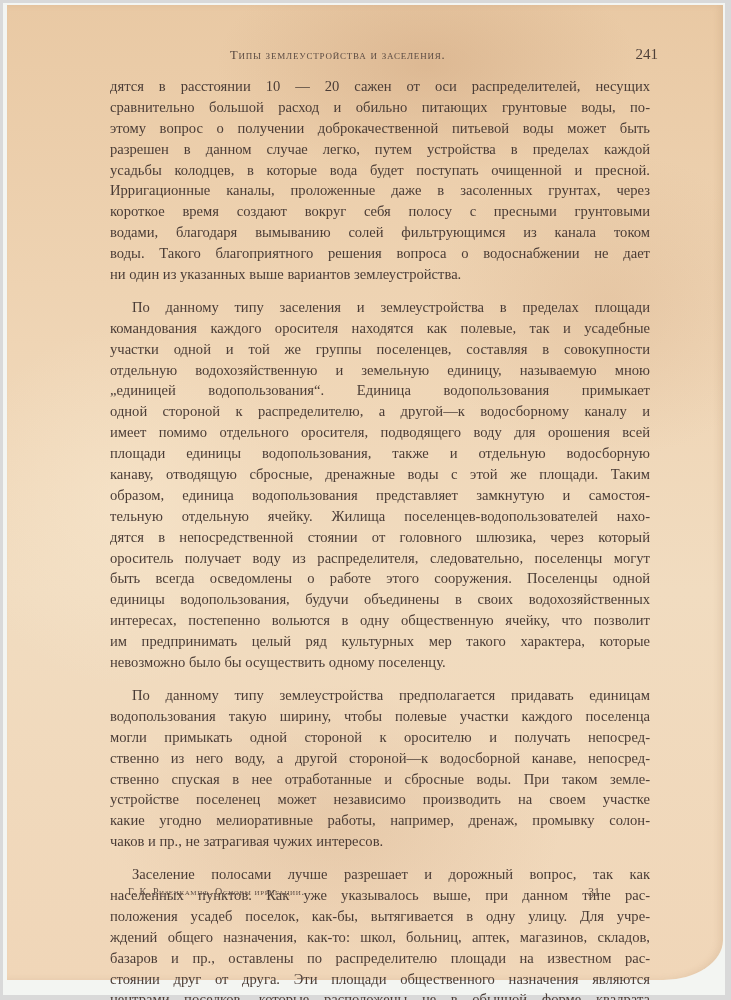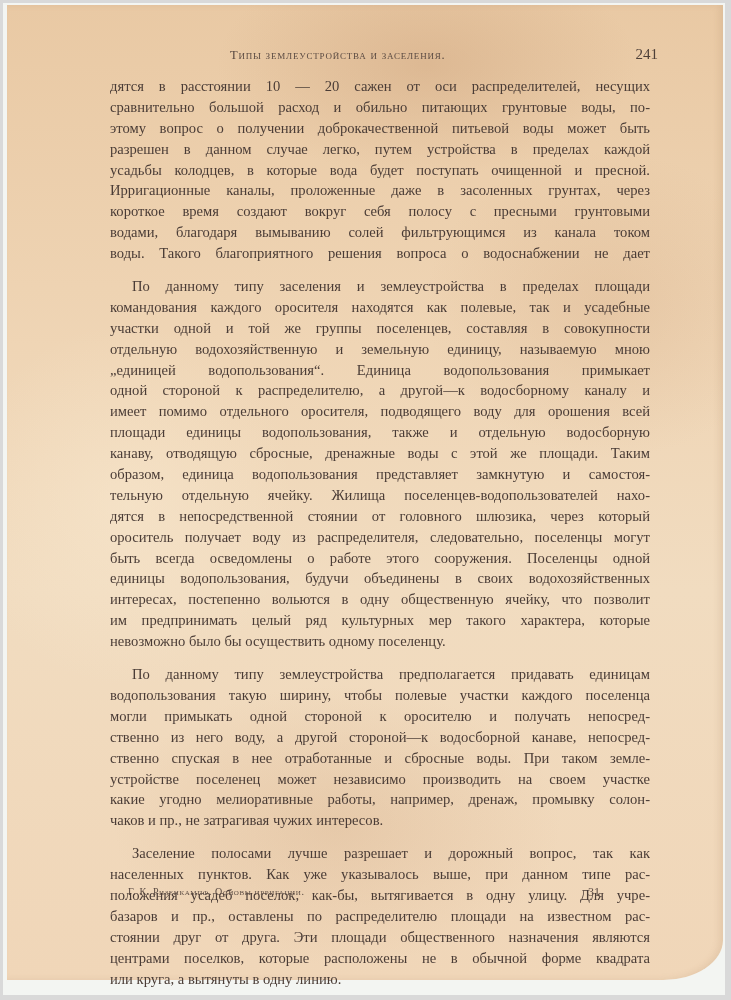--- a/index.html
+++ b/index.html
@@ -126,20 +126,21 @@
   <div>
     <span class="line">дятся в расстоянии 10 — 20 сажен от оси распределителей, несущих</span>
     <span class="line">сравнительно большой расход и обильно питающих грунтовые воды, по-</span>
     <span class="line">этому вопрос о получении доброкачественной питьевой воды может быть</span>
     <span class="line">разрешен в данном случае легко, путем устройства в пределах каждой</span>
     <span class="line">усадьбы колодцев, в которые вода будет поступать очищенной и пресной.</span>
     <span class="line">Ирригационные каналы, проложенные даже в засоленных грунтах, через</span>
     <span class="line">короткое время создают вокруг себя полосу с пресными грунтовыми</span>
     <span class="line">водами, благодаря вымыванию солей фильтрующимся из канала током</span>
     <span class="line">воды. Такого благоприятного решения вопроса о водоснабжении не дает</span>
+    <span class="line last">ни один из указанных выше вариантов землеустройства.</span>
   </div>
 
   <div>
     <span class="line indent">По данному типу заселения и землеустройства в пределах площади</span>
     <span class="line">командования каждого оросителя находятся как полевые, так и усадебные</span>
     <span class="line">участки одной и той же группы поселенцев, составляя в совокупности</span>
     <span class="line">отдельную водохозяйственную и земельную единицу, называемую мною</span>
     <span class="line">„единицей водопользования“. Единица водопользования примыкает</span>
     <span class="line">одной стороной к распределителю, а другой—к водосборному каналу и</span>
     <span class="line">имеет помимо отдельного оросителя, подводящего воду для орошения всей</span>
@@ -164,20 +165,21 @@
     <span class="line">ственно спуская в нее отработанные и сбросные воды. При таком земле-</span>
     <span class="line">устройстве поселенец может независимо производить на своем участке</span>
     <span class="line">какие угодно мелиоративные работы, например, дренаж, промывку солон-</span>
     <span class="line last">чаков и пр., не затрагивая чужих интересов.</span>
   </div>
 
   <div>
     <span class="line indent">Заселение полосами лучше разрешает и дорожный вопрос, так как</span>
     <span class="line">населенных пунктов. Как уже указывалось выше, при данном типе рас-</span>
     <span class="line">положения усадеб поселок, как-бы, вытягивается в одну улицу. Для учре-</span>
+    <span class="line">ждений общего назначения, как-то: школ, больниц, аптек, магазинов, складов,</span>
     <span class="line">базаров и пр., оставлены по распределителю площади на известном рас-</span>
     <span class="line">стоянии друг от друга. Эти площади общественного назначения являются</span>
     <span class="line">центрами поселков, которые расположены не в обычной форме квадрата</span>
     <span class="line last">или круга, а вытянуты в одну линию.</span>
   </div>
 </div>
 
 <div class="footer">
   <span class="signature">Г. К. Ризенкампф. Основы ирригации.</span>
   <span class="sheet-number">31</span>

